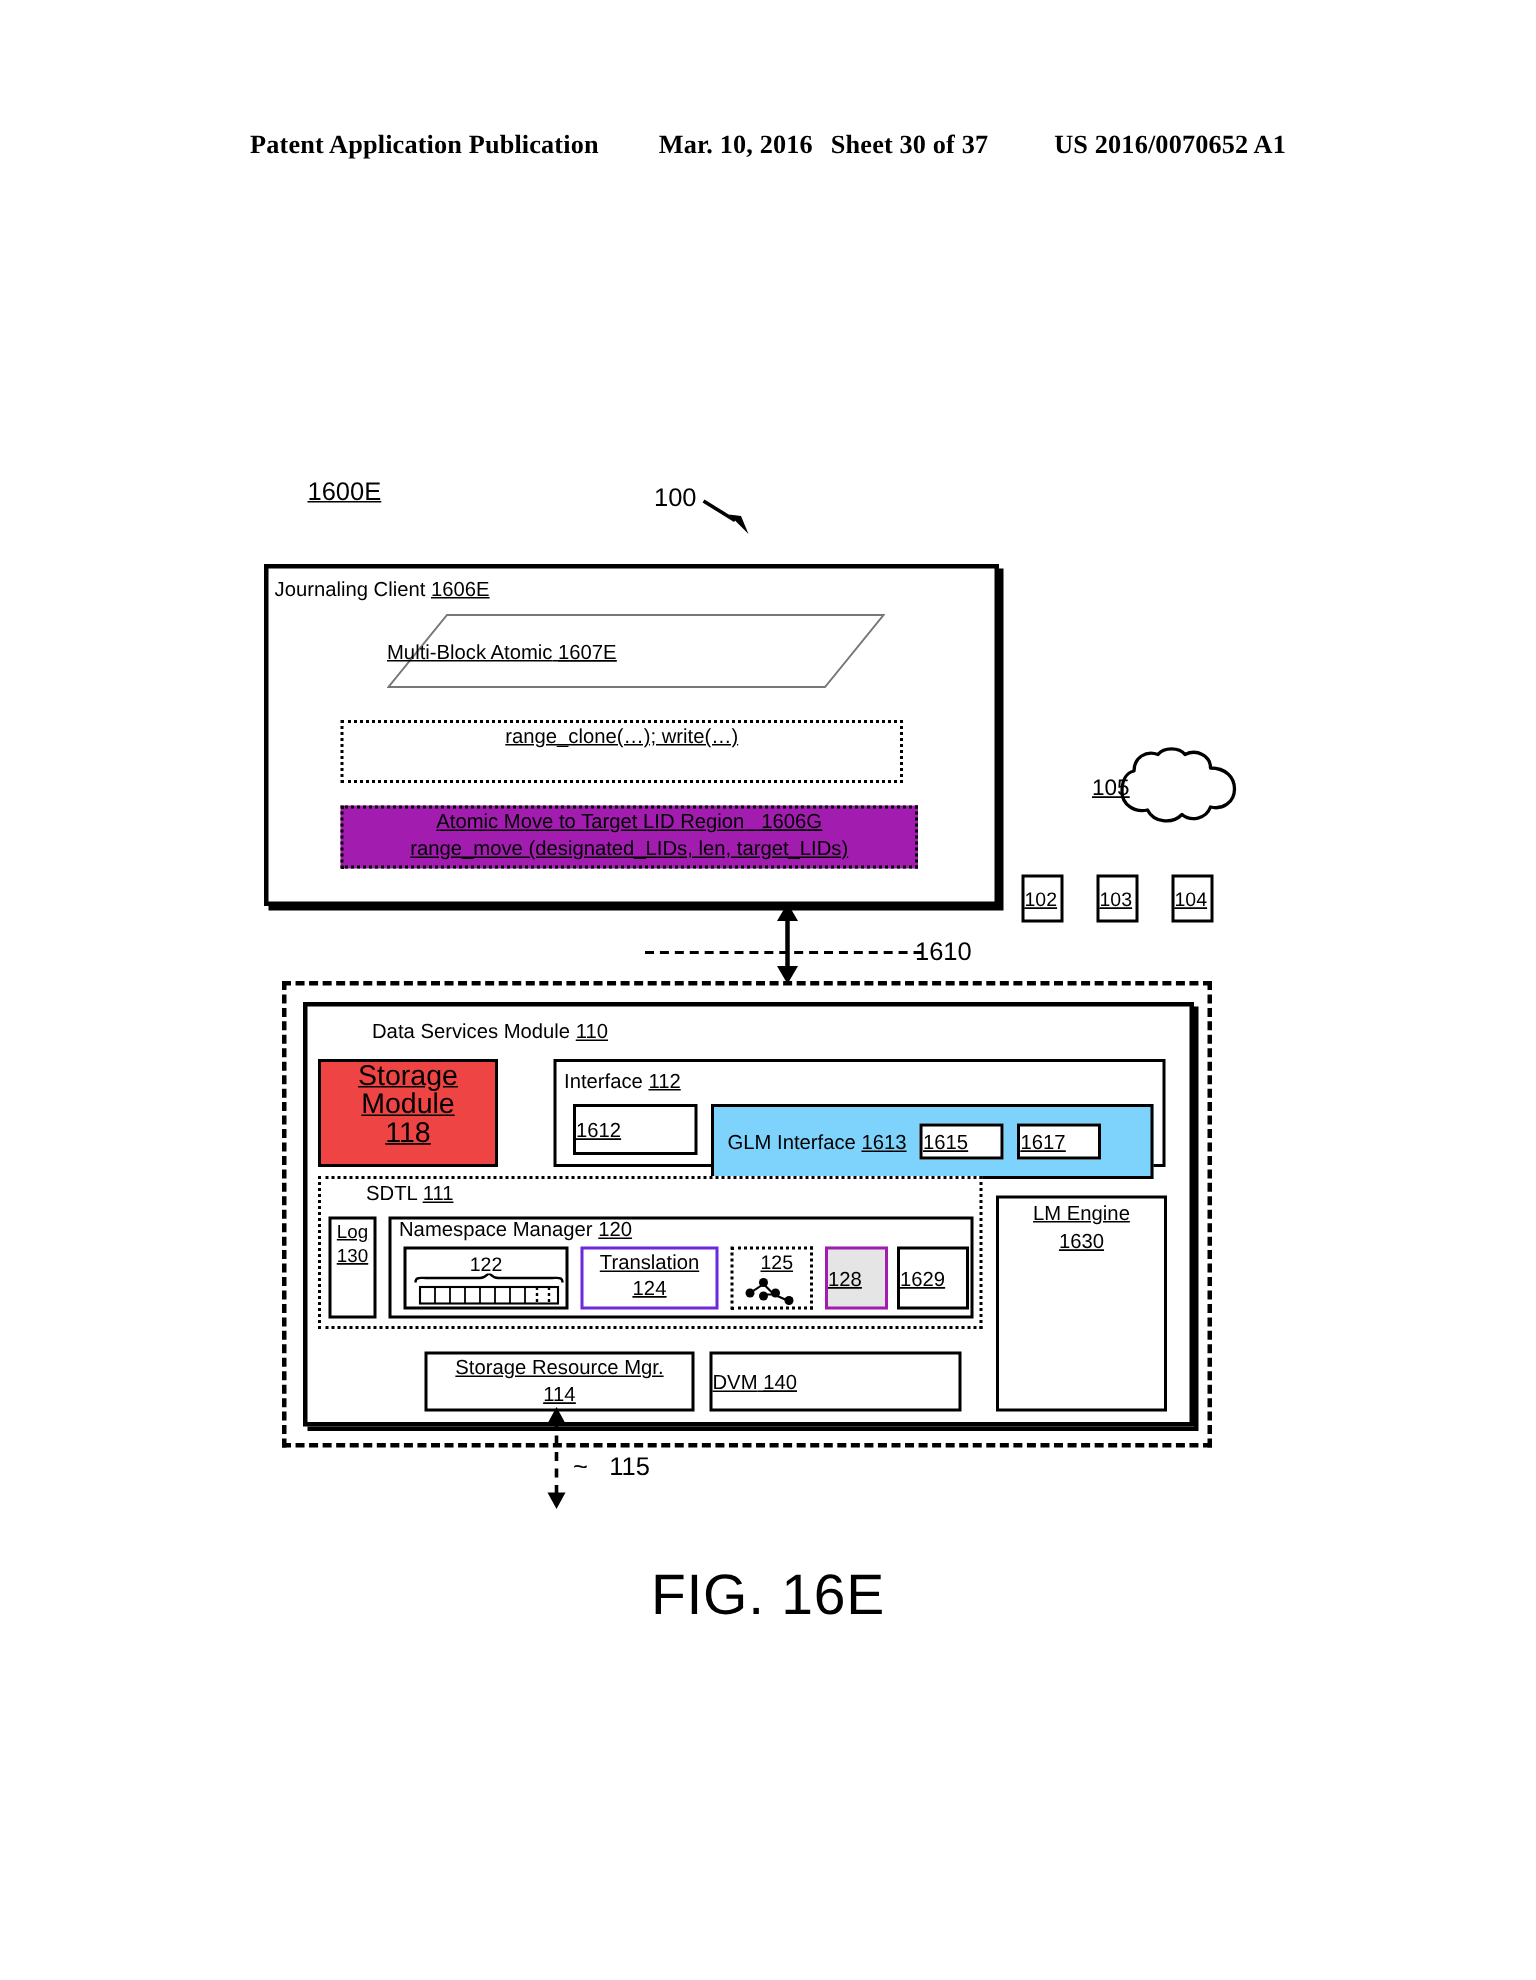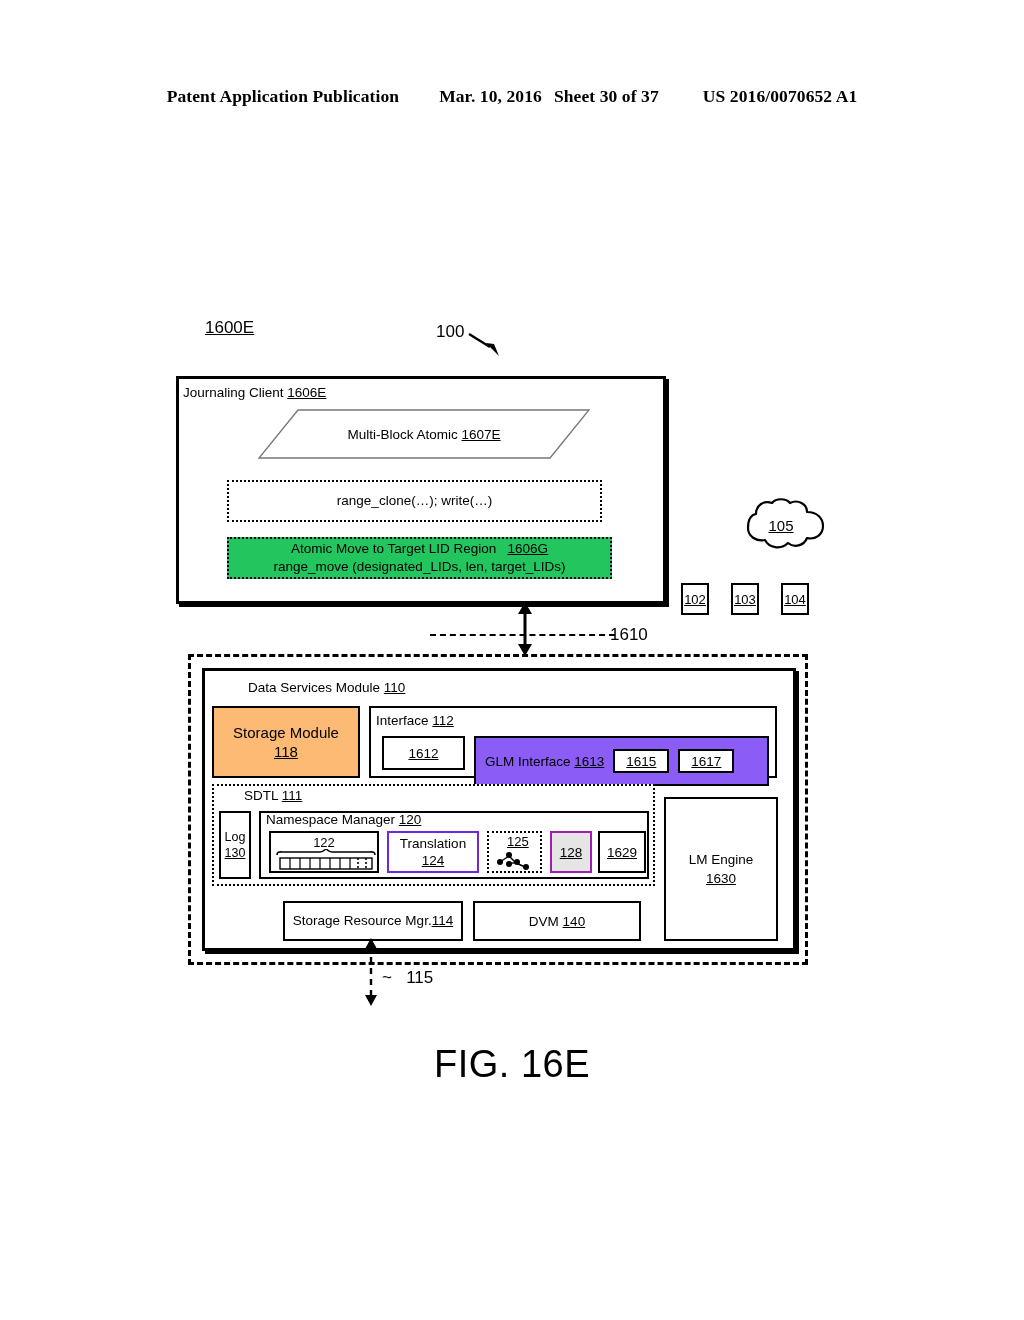--- a/index.html
+++ b/index.html
@@ -35,22 +35,22 @@
   .page-header .seg-date { margin-left: 40px; }
   .page-header .seg-sheet { margin-left: 12px; }
   .page-header .seg-num { margin-left: 44px; }
 
   
   .abs { position: absolute; box-sizing: border-box; }
   .u { text-decoration: underline; }
   .ctr {
     display: flex;
     align-items: center;
-    justify-content: center;
     text-align: center;
+    text-decoration: underline;
   }
 
   
   #fig-id-1600e {
     left: 205px; top: 318px;
     font-size: 17px;
   }
   #ref-100 {
     left: 436px; top: 322px;
     font-size: 17px;
@@ -92,21 +92,21 @@
     flex-direction: column;
     background: #fff;
   }
   #op-region-1606g {
     left: 227px; top: 537px;
     width: 385px; height: 42px;
     border: 2px dotted #000;
     font-size: 13.5px;
     line-height: 18px;
     flex-direction: column;
-    background: #22c55e;
+    background: #a21caf;
   }
 
   
   #cloud-105 {
     left: 728px; top: 497px;
     width: 106px; height: 56px;
   }
   #cloud-105 svg { display: block; }
   #cloud-105 .cloud-text {
     position: absolute; left: 0; top: 0;
@@ -154,26 +154,26 @@
     box-shadow: 3px 3px 0 0 #000;
     background: #fff;
   }
   #data-services-label {
     left: 248px; top: 680px;
     font-size: 13.5px;
   }
 
   #storage-module {
     left: 212px; top: 706px;
-    width: 148px; height: 72px;
-    border: 2px solid #000;
-    flex-direction: column;
-    font-size: 15px;
+    width: 120px; height: 72px;
+    border: 2px solid #000;
+    flex-direction: column;
+    font-size: 19px;
     line-height: 19px;
-    background: #fdba74;
+    background: #ef4444;
   }
 
   #interface-112 {
     left: 369px; top: 706px;
     width: 408px; height: 72px;
     border: 2px solid #000;
     background: #fff;
   }
   #interface-112-label {
     left: 376px; top: 713px;
@@ -185,21 +185,21 @@
     border: 2px solid #000;
     font-size: 13.5px;
     background: #fff;
   }
   #glm-interface-group {
     left: 474px; top: 736px;
     width: 295px; height: 50px;
     border: 2px solid #000;
     display: flex;
     align-items: center;
-    background: #8b5cf6;
+    background: #7dd3fc;
   }
   #glm-interface-label {
     margin-left: 9px;
     font-size: 13.5px;
     white-space: nowrap;
   }
   .glm-sub {
     width: 56px; height: 24px;
     border: 2px solid #000;
     font-size: 13.5px;
@@ -297,21 +297,21 @@
     font-size: 13.5px;
     line-height: 19px;
     background: #fff;
   }
 
   
   #storage-resource-mgr {
     left: 283px; top: 901px;
     width: 180px; height: 40px;
     border: 2px solid #000;
-    flex-direction: row;
+    flex-direction: column;
     font-size: 13.5px;
     line-height: 18px;
     background: #fff;
   }
   #dvm-140 {
     left: 473px; top: 901px;
     width: 168px; height: 40px;
     border: 2px solid #000;
     font-size: 13.5px;
     background: #fff;

